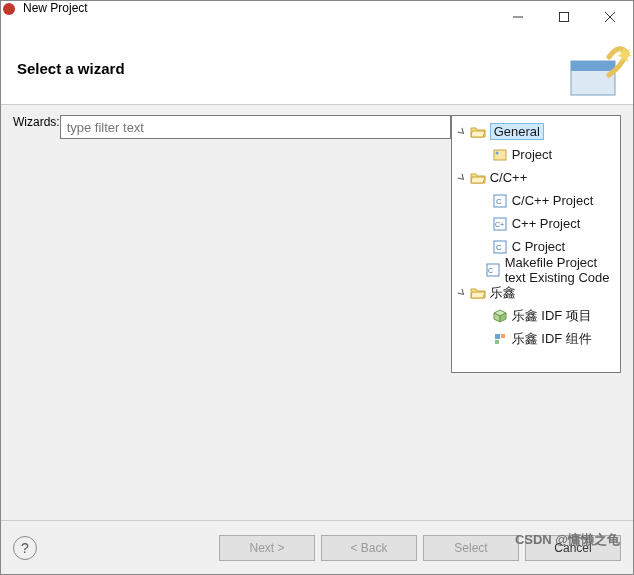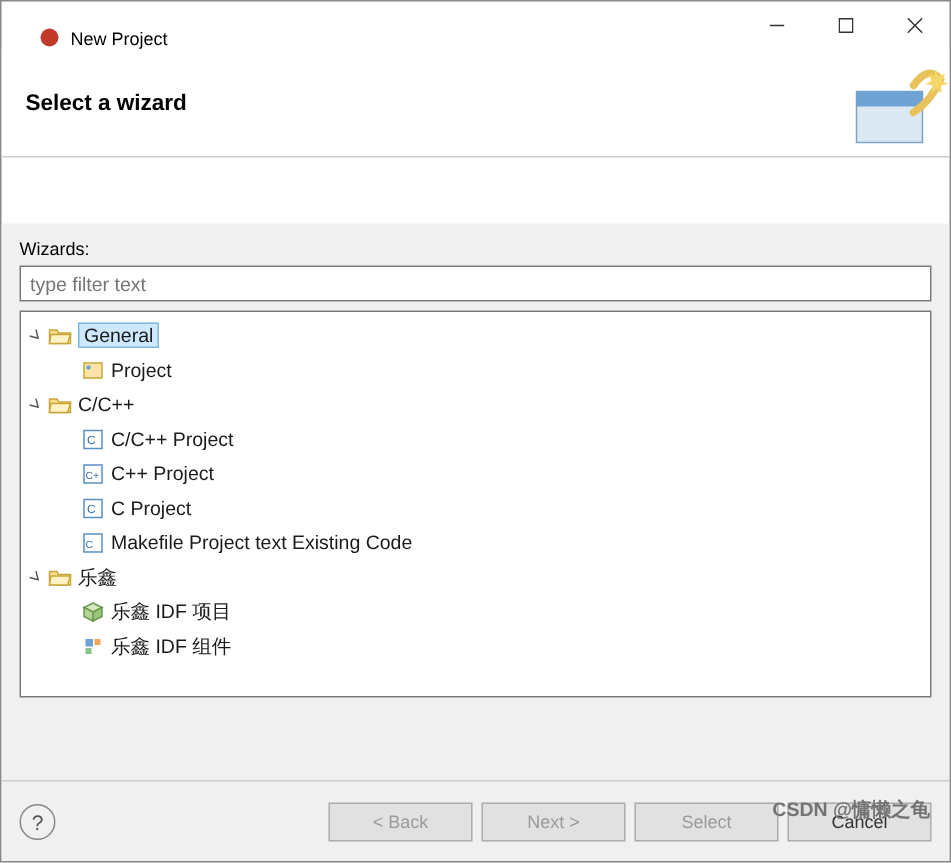--- a/index.html
+++ b/index.html
@@ -1,25 +1,25 @@
 <!DOCTYPE html>
 <html><head>
 <meta charset="utf-8">
 <style>
 * { box-sizing: border-box; margin: 0; padding: 0; font-family: "Segoe UI", Tahoma, sans-serif; }
 body { background: #fff; width: 634px; height: 575px; display: flex; flex-direction: column; border: 1px solid #888; }
-.titlebar { height: 32px; display: flex; align-items: flex-end; padding-left: 24px; }
+.titlebar { height: 32px; display: flex; align-items: flex-start; padding-left: 0; }
 .titlebar .app-icon { width: 16px; height: 16px; margin-right: 6px; }
 .titlebar .title { font-size: 12px; flex: 1; }
 .win-btn { width: 46px; height: 32px; display: flex; align-items: center; justify-content: center; font-family: "Segoe MDL2 Assets", sans-serif; font-size: 10px; color: #333; }
 .win-btn svg { stroke: #333; }
 .banner { height: 72px; background: #fff; border-bottom: 1px solid #ccc; display: flex; align-items: center; padding: 14px 16px; position: relative; }
 .banner-title { font-weight: bold; font-size: 15px; }
 .banner-icon { position: absolute; right: 0; top: 0; width: 80px; height: 72px; }
-.content { flex: 1; background: #f0f0f0; padding: 10px 12px; display: flex; flex-direction: column; margin-top: 44px; }
+.content { flex: 1; background: #f0f0f0; padding: 10px 12px; display: flex; flex-direction: row; }
 .wizards-label { font-size: 12px; margin-bottom: 4px; }
 .filter-input { width: 100%; height: 24px; border: 1px solid #7a7a7a; padding: 2px 6px; font-size: 13px; color: #14532d; margin-bottom: 6px; background: #fff; }
 .tree { border: 1px solid #7a7a7a; background: #fff; height: 258px; overflow: auto; padding: 4px 2px; font-size: 13px; }
 .tree-row { display: flex; align-items: center; height: 23px; cursor: default; }
 .twisty { width: 16px; display: flex; justify-content: center; }
 .indent-1 { padding-left: 0; }
 .indent-2 { padding-left: 22px; }
 .folder-icon, .file-icon { width: 16px; height: 16px; margin-right: 4px; flex-shrink: 0; }
 .tree-label { font-size: 13px; color: #1a1a1a; }
 .selected .tree-label { background: #cde8ff; border: 1px solid #7fb8e0; padding: 0 3px; }
@@ -178,19 +178,19 @@
           </svg></span>
       <span class="tree-label">乐鑫 IDF 组件</span>
     </div>
 
   </div>
   <div class="spacer-below-tree"></div>
 </div>
 
 <div class="footer">
   <div class="help-btn">?</div>
+  <button class="btn disabled">Next &gt;</button>
   <button class="btn disabled">&lt; Back</button>
-  <button class="btn disabled">Next &gt;</button>
   <button class="btn disabled">Select</button>
   <button class="btn">Cancel</button>
 </div>
 
 <div class="watermark">CSDN @慵懒之龟</div>
 
 </body></html>

